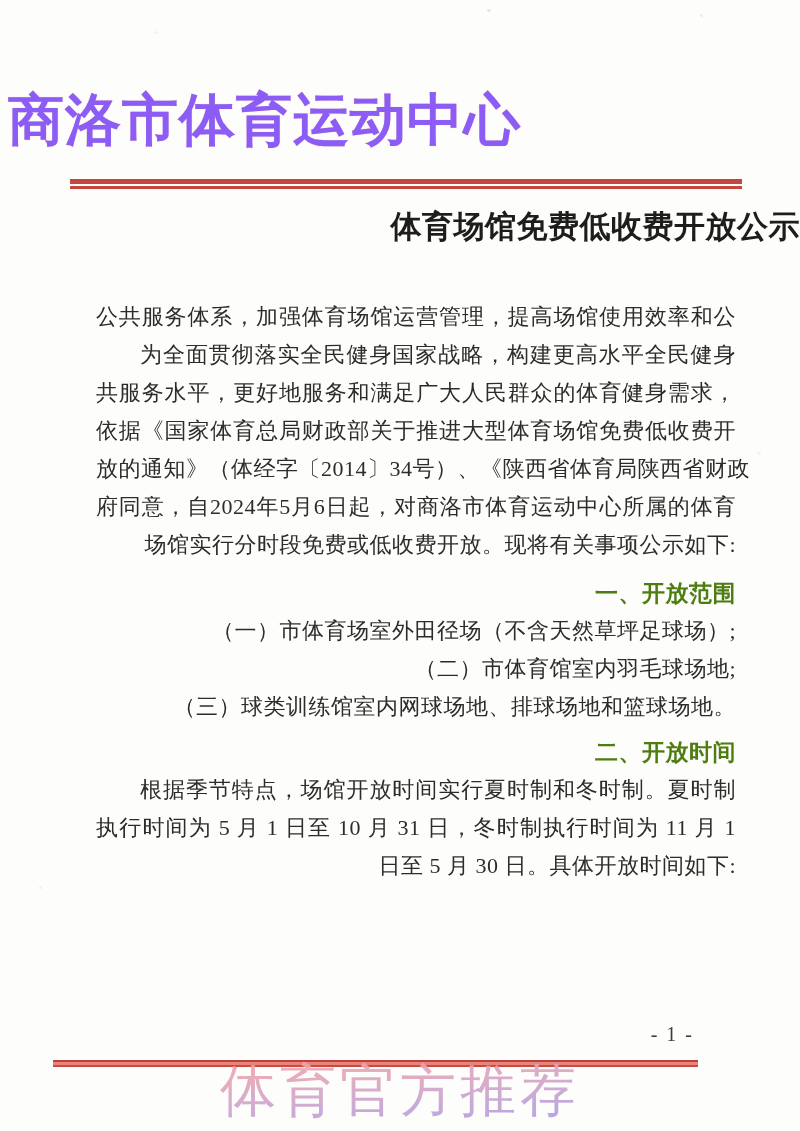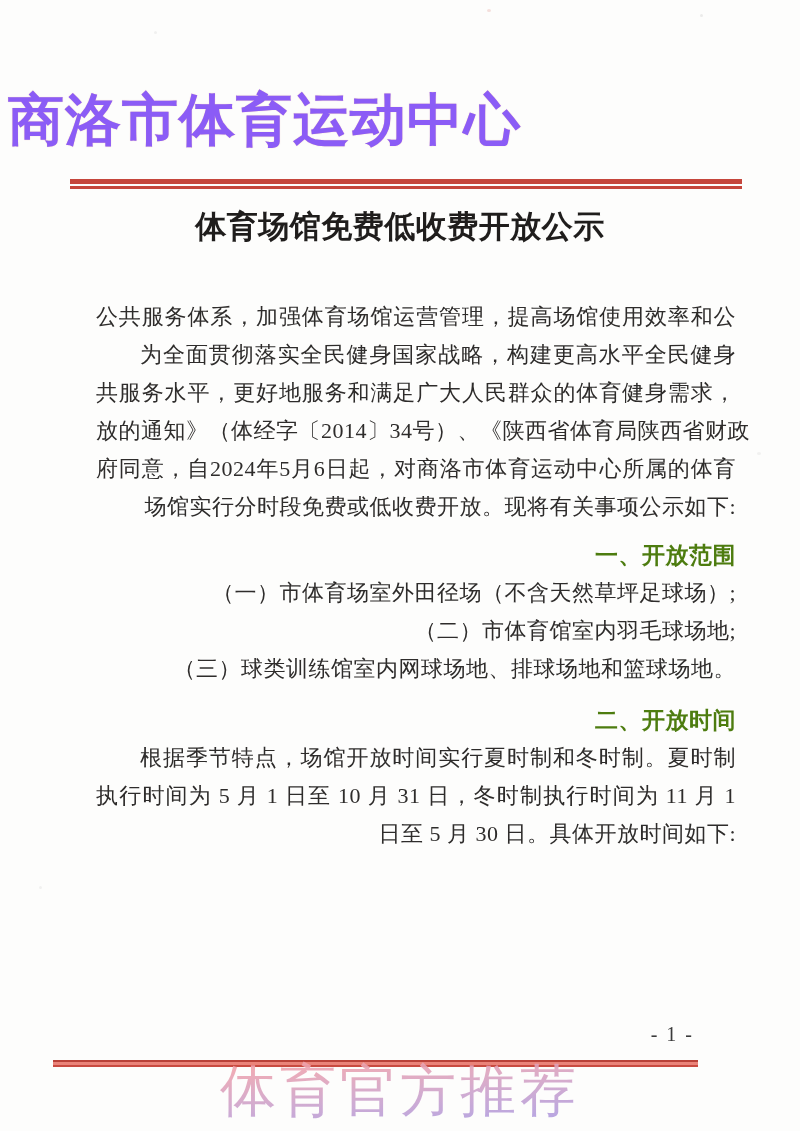--- a/index.html
+++ b/index.html
@@ -22,39 +22,39 @@
     font-size:56px;line-height:72px;font-weight:bold;
     letter-spacing:1px;color:#8b5cf6;white-space:nowrap;
     text-shadow:0 0 1px rgba(207,56,44,0.35);
   }
   .header-rule{
     position:absolute;left:70px;top:179px;width:672px;height:2px;
     border-top:5px solid #c5463c;border-bottom:3px solid #c5463c;
   }
   .doc-title{
     position:absolute;top:205px;left:0;width:100%;
-    text-align:center;font-size:31px;line-height:44px;font-weight:bold;
+    text-align:right;font-size:31px;line-height:44px;font-weight:bold;
     letter-spacing:0.5px;color:#1f1d1c;white-space:nowrap;
   }
   .doc-body{
     position:absolute;left:96px;top:298px;width:640px;
     font-size:22px;letter-spacing:0.5px;
   }
   .bl{
     margin:0;padding:0;line-height:38px;white-space:nowrap;
     text-align:right;
   }
   .jf{text-align:justify;text-align-last:justify;}
   .ind{text-indent:2em;}
   .h{
     margin-top:10px;padding-left:33px;
     font-family:"Liberation Sans","DejaVu Sans",sans-serif;
     font-weight:bold;font-size:23px;color:#4d7c0f;
   }
-  .h2{margin-top:13px;}
+  .h2{margin-top:7px;}
   .item{padding-left:19px;}
   .page-number{
     position:absolute;top:1022px;right:106px;
     font-size:20px;line-height:24px;letter-spacing:2px;color:#3b3b3b;
   }
   .footer-rule{
     position:absolute;left:53px;top:1060px;width:645px;height:7px;
     background:linear-gradient(180deg,#b94138 0,#b94138 2px,#ea8379 2px,#ea8379 5px,#c94a40 5px,#c94a40 7px);
   }
   .watermark{
@@ -84,20 +84,21 @@
   <div class="org-title">商洛市体育运动中心</div>
 
   <div class="header-rule"></div>
 
   <div class="doc-title">体育场馆免费低收费开放公示</div>
 
   <div class="doc-body">
     <p class="bl jf">公共服务体系，加强体育场馆运营管理，提高场馆使用效率和公</p>
     <p class="bl ind jf">为全面贯彻落实全民健身国家战略，构建更高水平全民健身</p>
     <p class="bl jf">共服务水平，更好地服务和满足广大人民群众的体育健身需求，</p>
+    <p class="bl jf">依据《国家体育总局财政部关于推进大型体育场馆免费低收费开</p>
     <p class="bl jf">放的通知》（体经字〔2014〕34号）、《陕西省体育局陕西省财政</p>
     <p class="bl jf">府同意，自2024年5月6日起，对商洛市体育运动中心所属的体育</p>
     <p class="bl">场馆实行分时段免费或低收费开放。现将有关事项公示如下:</p>
 
     <p class="bl h">一、开放范围</p>
     <p class="bl item">（一）市体育场室外田径场（不含天然草坪足球场）;</p>
     <p class="bl item">（二）市体育馆室内羽毛球场地;</p>
     <p class="bl item">（三）球类训练馆室内网球场地、排球场地和篮球场地。</p>
 
     <p class="bl h h2">二、开放时间</p>

